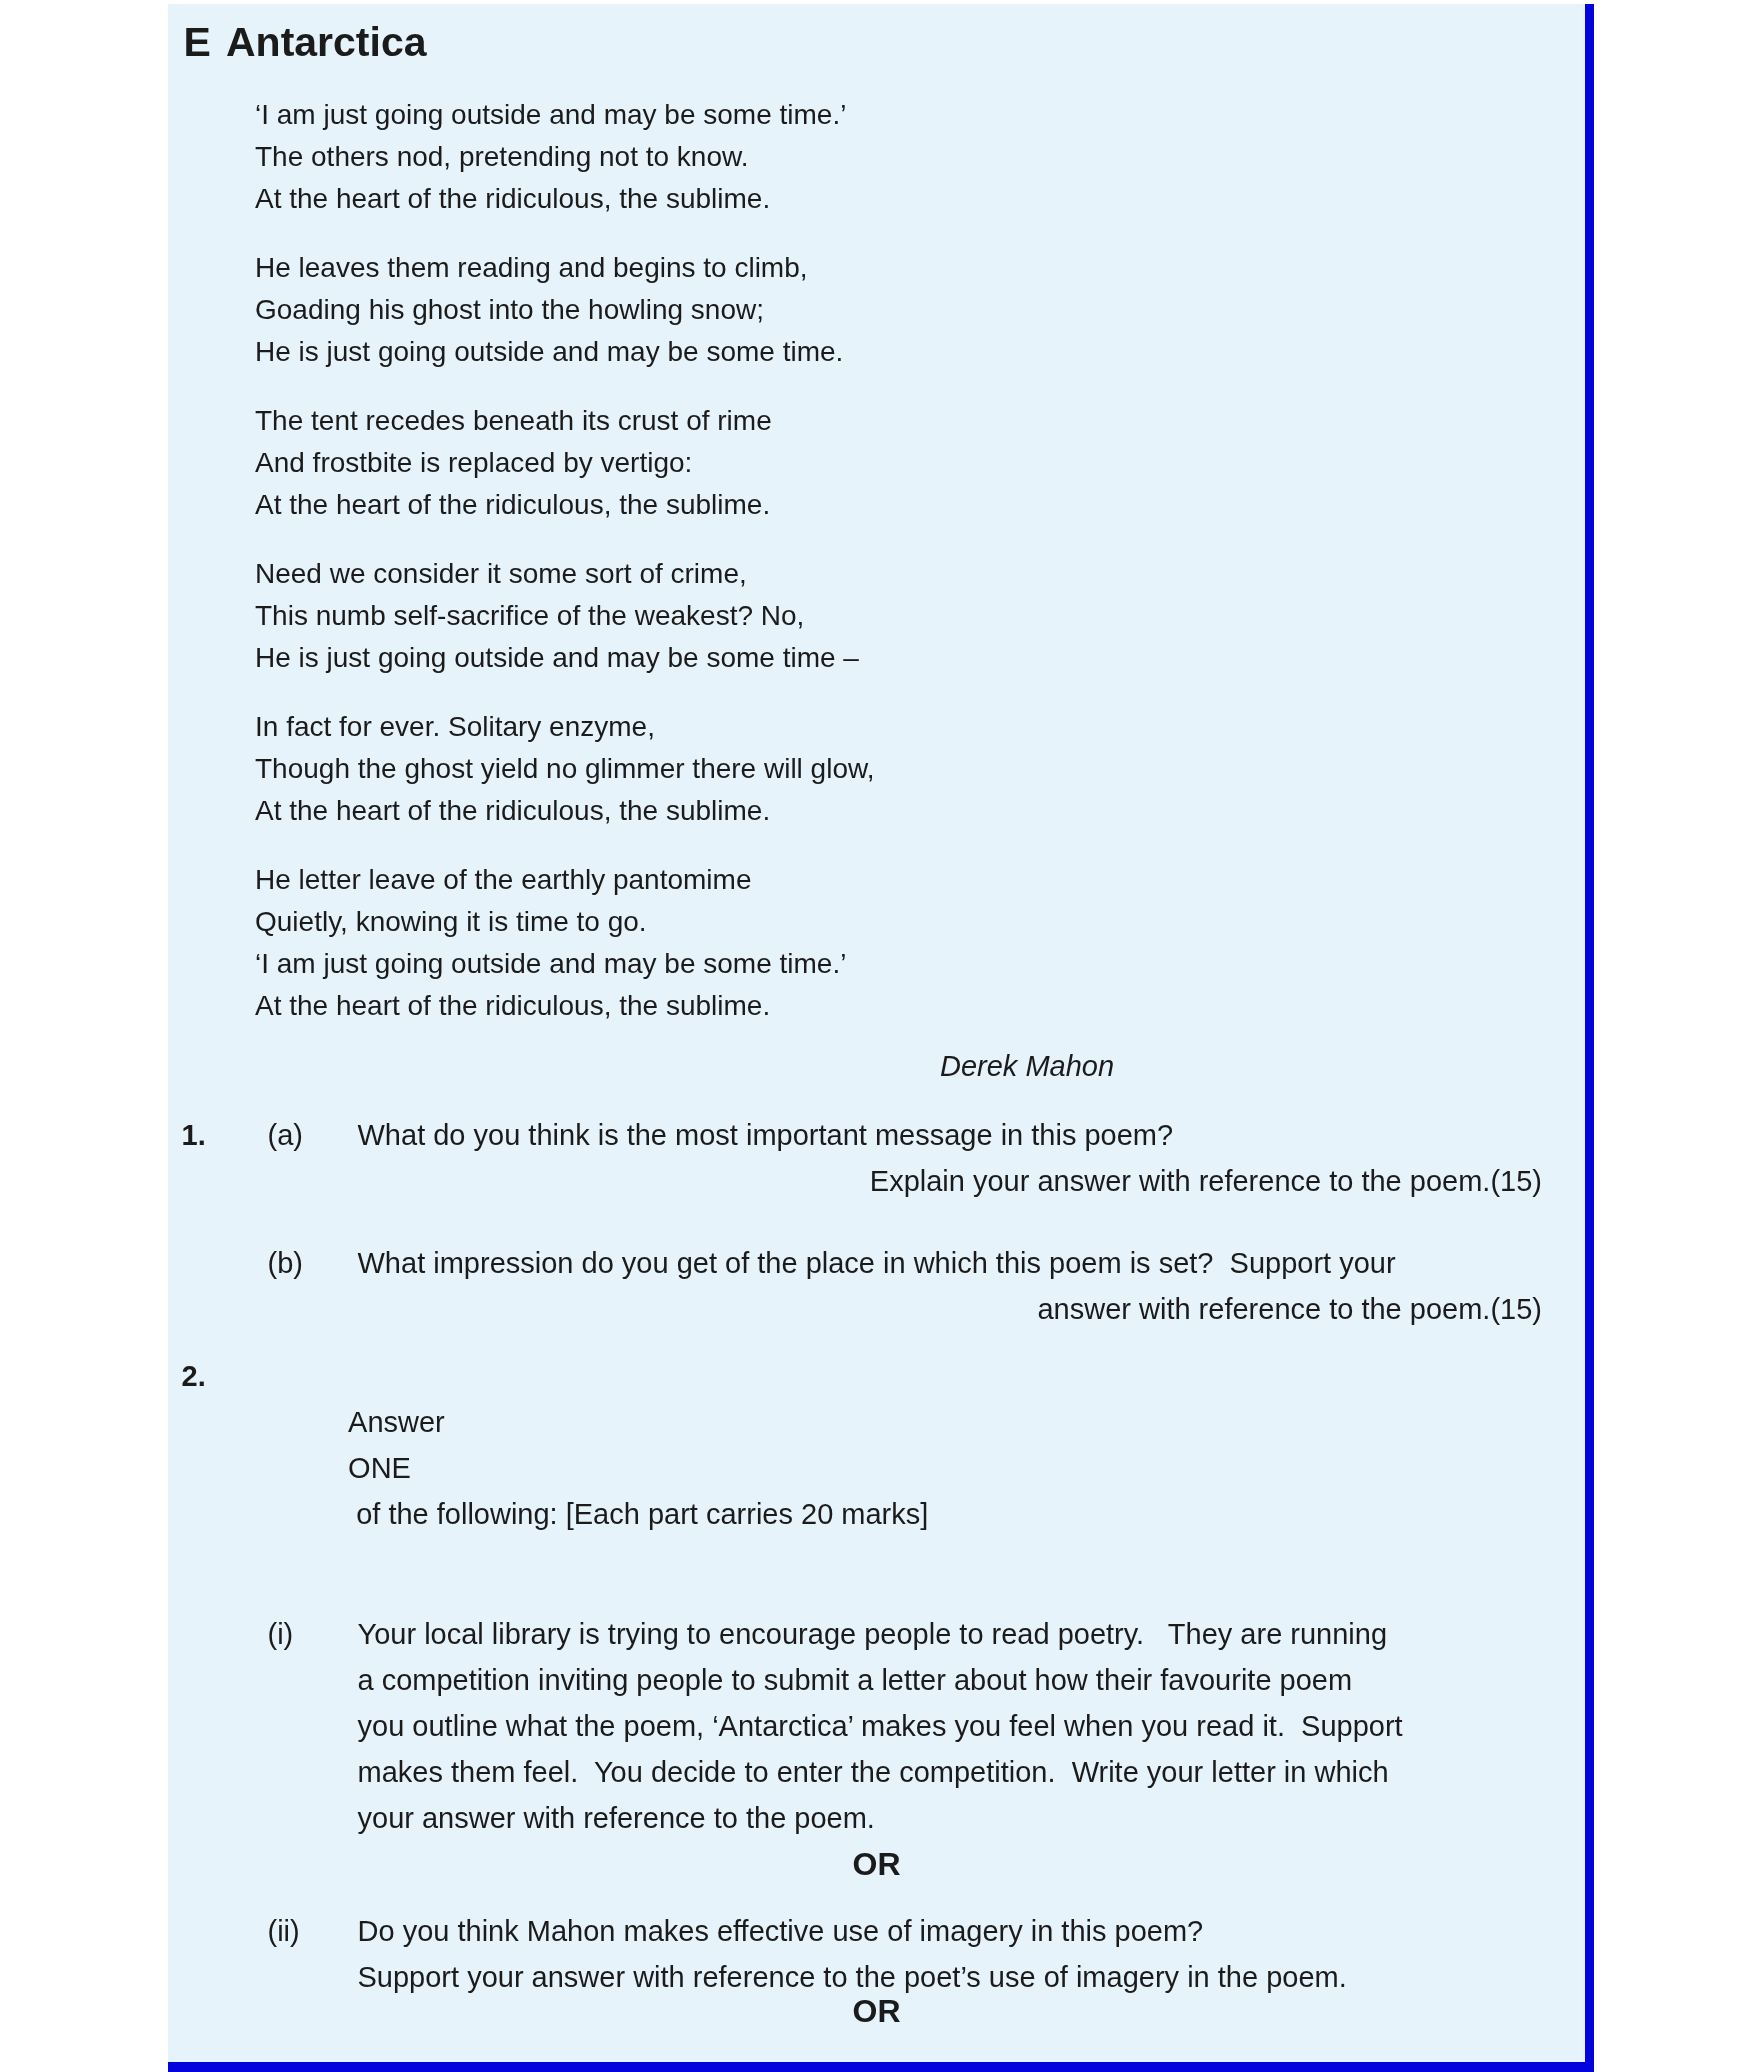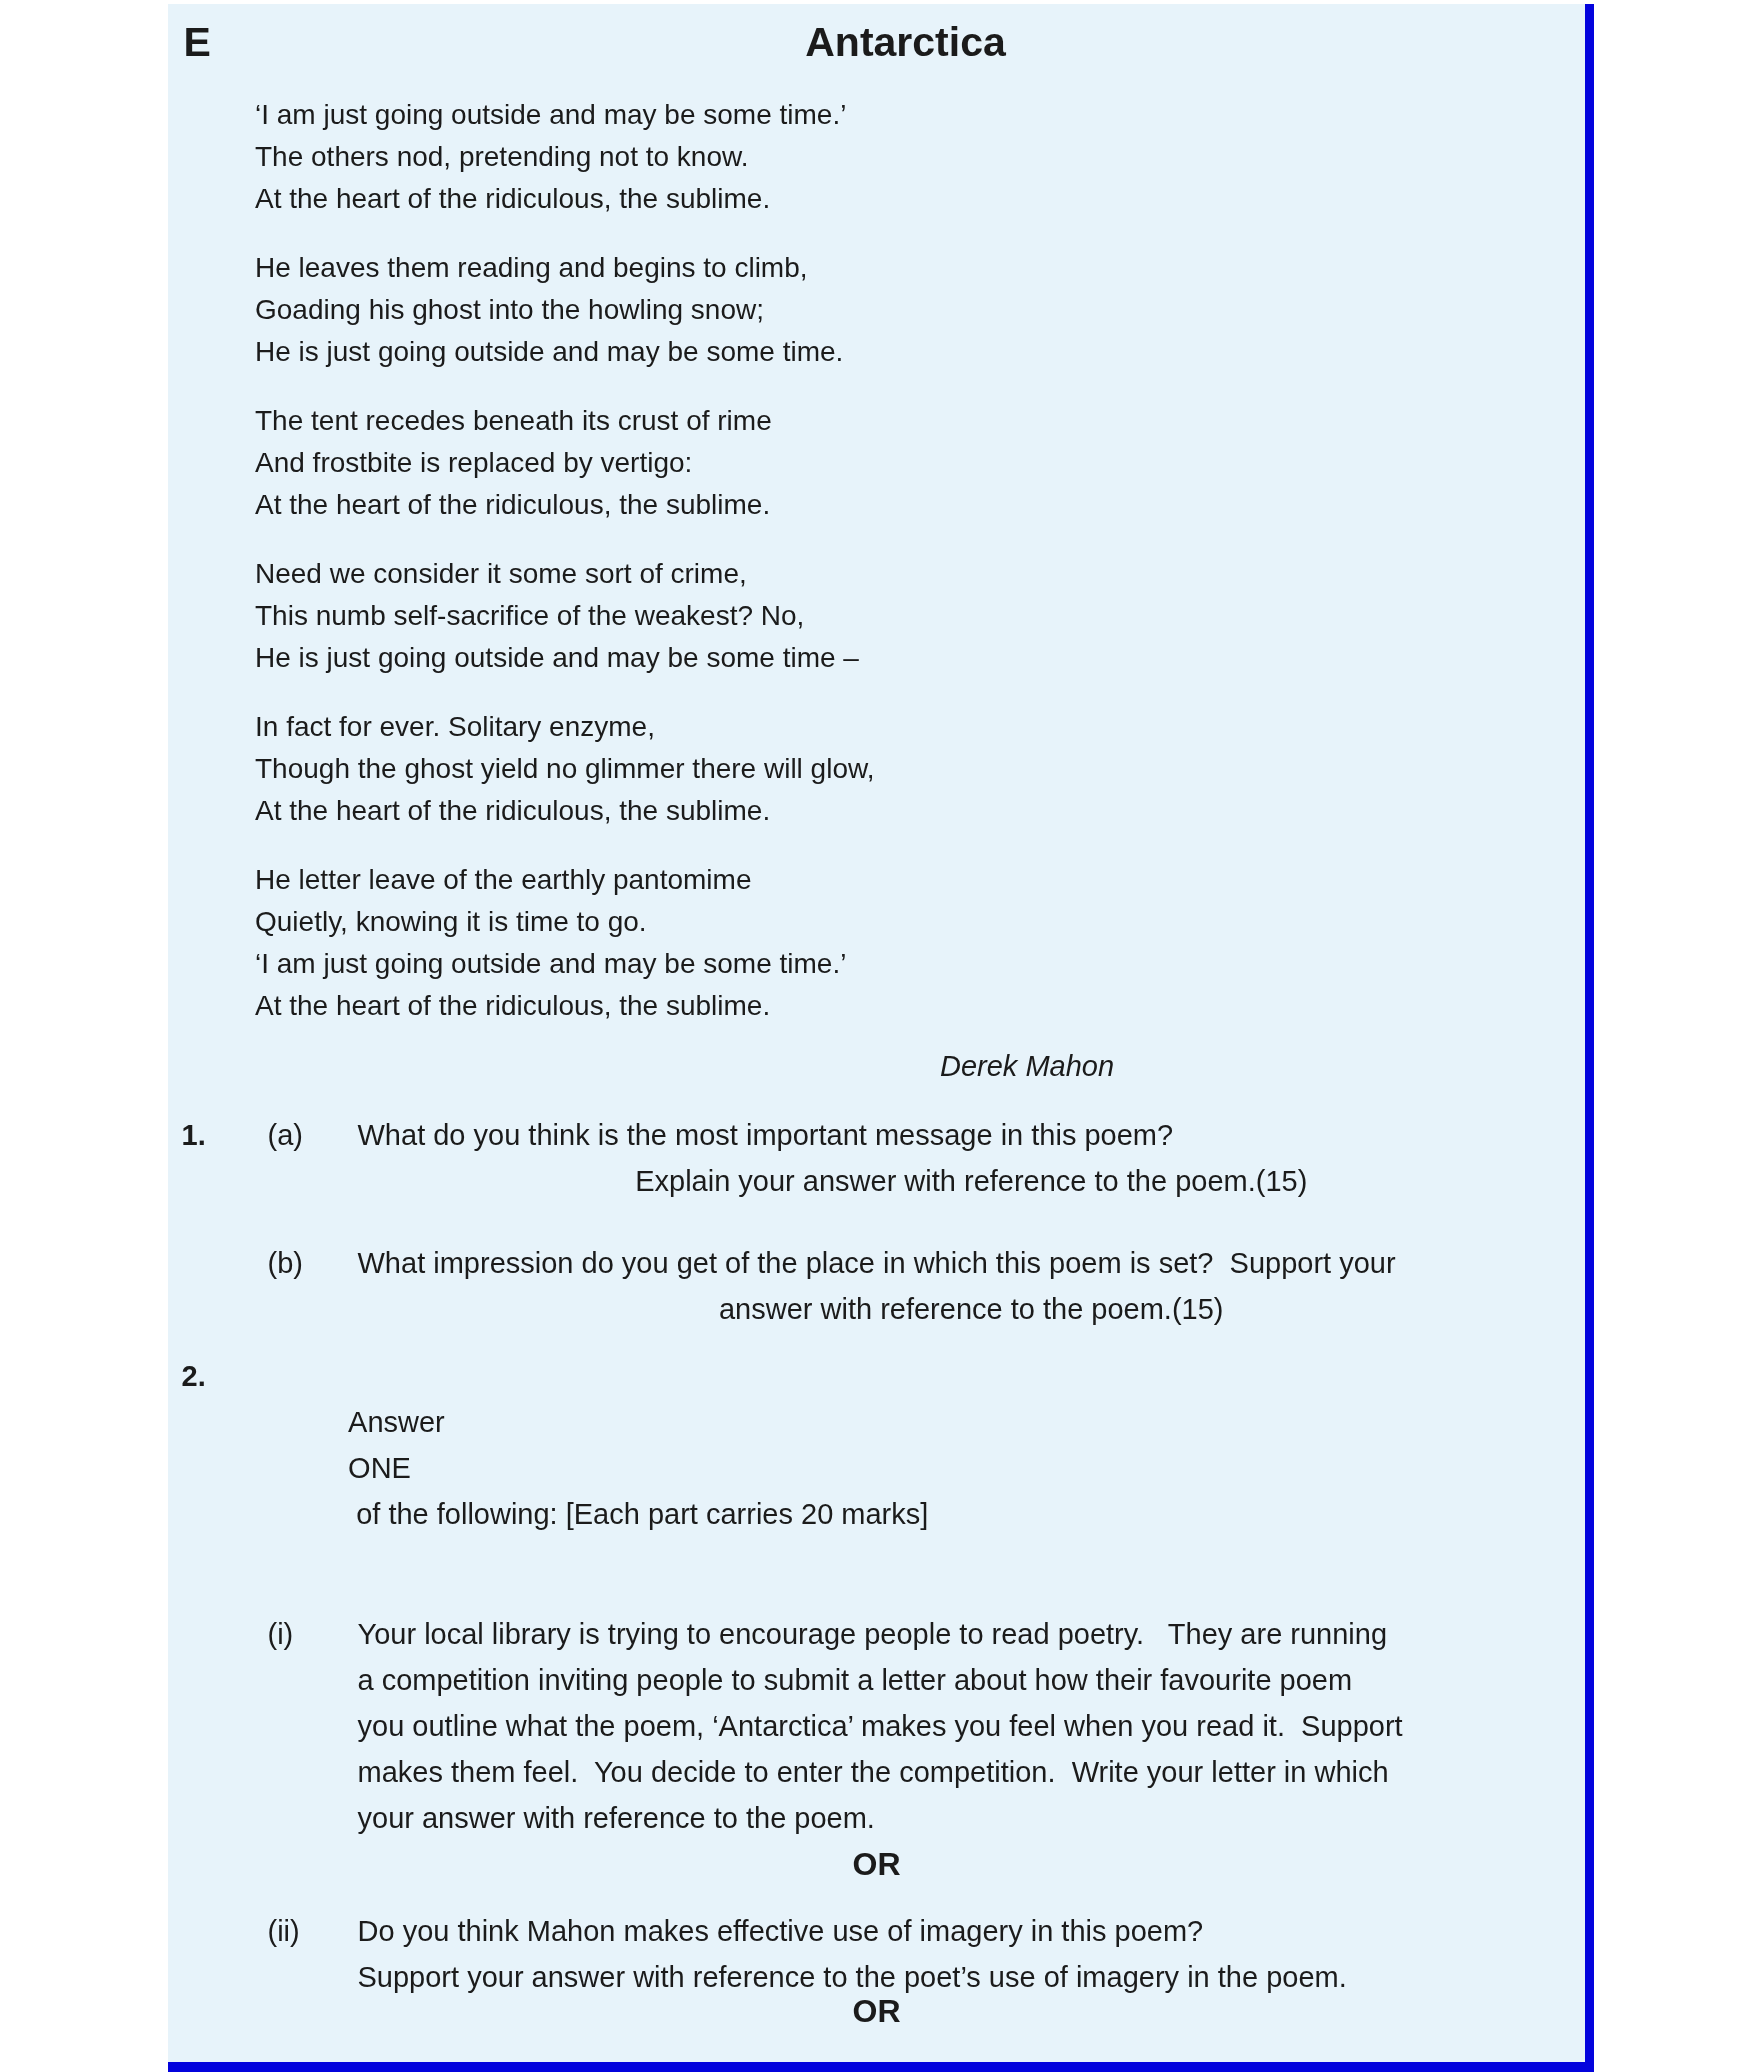--- a/index.html
+++ b/index.html
@@ -30,21 +30,21 @@
     line-height: 50px;
     font-size: 41px;
     font-weight: bold;
   }
   .hdr .letter {
     position: absolute;
     left: 15.4px;
     top: 0;
   }
   .hdr .title {
-    text-align: center;
+    text-align: left;
     text-indent: 58px;
   }
   .poem {
     margin-top: 27px;
     padding-left: 87px;
     font-size: 28px;
     line-height: 42px;
   }
   .stanza { margin: 0 0 27px 0; }
   .pline { white-space: pre-wrap; }
@@ -60,21 +60,22 @@
     padding-left: 13.5px;
     font-size: 29px;
     line-height: 46px;
   }
   .qnum { width: 86px; font-weight: bold; flex: none; }
   .qlabel { width: 90px; flex: none; }
   .qbody { flex: 1; min-width: 0; }
   .qline { white-space: pre-wrap; }
   .marks-line {
     display: flex;
-    justify-content: center;
+    justify-content: flex-end;
+    padding-right: 43px;
   }
   .bold { font-weight: normal; }
   .or-row {
     text-align: center;
     font-size: 32px;
     line-height: 46px;
     font-weight: bold;
   }
   .mt-q1a  { margin-top: 25px; }
   .mt-q1b  { margin-top: 36px; }

